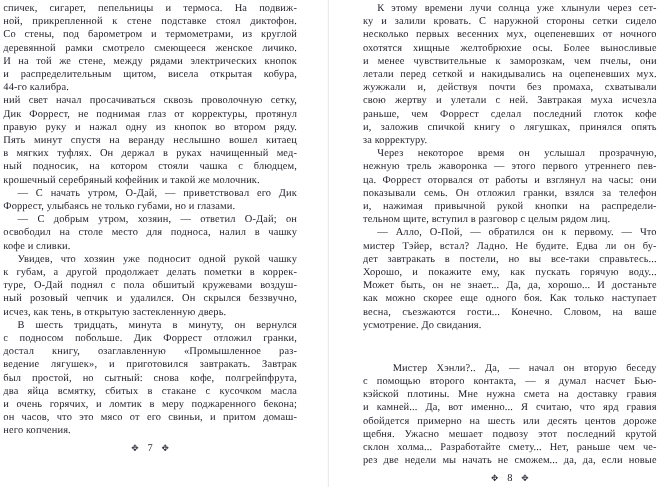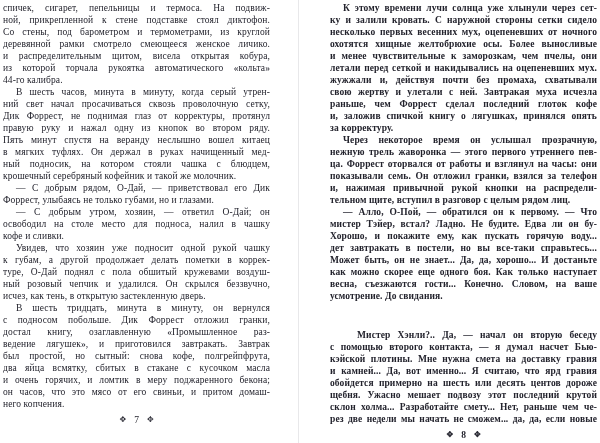--- a/index.html
+++ b/index.html
@@ -20,21 +20,21 @@
     left: 298px; top: 0;
     width: 1px; height: 443px;
     background: #e8e8ea;
   }
   .page {
     position: absolute;
     top: 2px;
     width: 267px;
   }
   .page.left  { left: 3px; }
-  .page.right { left: 330px; font-weight: bold; }
+  .page.right { left: 330px; }
   .line {
     font-size: 9.5px;
     line-height: 12px;
     height: 12px;
     overflow: hidden;
     text-align: justify;
     text-align-last: justify;
     -moz-text-align-last: justify;
     text-justify: inter-word;
     letter-spacing: 0.1px;
@@ -69,32 +69,31 @@
 <body>
 
 <div class="spread">
 
   <div class="page left">
     <div class="lines">
         <div class="line">спичек, сигарет, пепельницы и термоса. На подвиж-</div>
         <div class="line">ной, прикрепленной к стене подставке стоял диктофон.</div>
         <div class="line">Со стены, под барометром и термометрами, из круглой</div>
         <div class="line">деревянной рамки смотрело смеющееся женское личико.</div>
+        <div class="line">И на той же стене, между рядами электрических кнопок</div>
         <div class="line">и распределительным щитом, висела открытая кобура,</div>
-        <div class="line">из которой торчала рукоятка автоматического «кольта»</div>
         <div class="line par-end">44-го калибра.</div>
-        <div class="line indent">В шесть часов, минута в минуту, когда серый утрен-</div>
         <div class="line">ний свет начал просачиваться сквозь проволочную сетку,</div>
         <div class="line">Дик Форрест, не поднимая глаз от корректуры, протянул</div>
         <div class="line">правую руку и нажал одну из кнопок во втором ряду.</div>
         <div class="line">Пять минут спустя на веранду неслышно вошел китаец</div>
         <div class="line">в мягких туфлях. Он держал в руках начищенный мед-</div>
         <div class="line">ный подносик, на котором стояли чашка с блюдцем,</div>
         <div class="line par-end">крошечный серебряный кофейник и такой же молочник.</div>
-        <div class="line indent">— С добрым рядом, О-Дай, — приветствовал его Дик</div>
+        <div class="line indent">— С начать утром, О-Дай, — приветствовал его Дик</div>
         <div class="line par-end">Форрест, улыбаясь не только губами, но и глазами.</div>
         <div class="line indent">— С добрым утром, хозяин, — ответил О-Дай; он</div>
         <div class="line">освободил на столе место для подноса, налил в чашку</div>
         <div class="line par-end">кофе и сливки.</div>
         <div class="line indent">Увидев, что хозяин уже подносит одной рукой чашку</div>
         <div class="line">к губам, а другой продолжает делать пометки в коррек-</div>
         <div class="line">туре, О-Дай поднял с пола обшитый кружевами воздуш-</div>
         <div class="line">ный розовый чепчик и удалился. Он скрылся беззвучно,</div>
         <div class="line par-end">исчез, как тень, в открытую застекленную дверь.</div>
         <div class="line indent">В шесть тридцать, минута в минуту, он вернулся</div>
@@ -130,22 +129,22 @@
         <div class="line">и, заложив спичкой книгу о лягушках, принялся опять</div>
         <div class="line par-end">за корректуру.</div>
         <div class="line indent">Через некоторое время он услышал прозрачную,</div>
         <div class="line">нежную трель жаворонка — этого первого утреннего пев-</div>
         <div class="line">ца. Форрест оторвался от работы и взглянул на часы: они</div>
         <div class="line">показывали семь. Он отложил гранки, взялся за телефон</div>
         <div class="line">и, нажимая привычной рукой кнопки на распредели-</div>
         <div class="line par-end">тельном щите, вступил в разговор с целым рядом лиц.</div>
         <div class="line indent">— Алло, О-Пой, — обратился он к первому. — Что</div>
         <div class="line">мистер Тэйер, встал? Ладно. Не будите. Едва ли он бу-</div>
+        <div class="line">дет завтракать в постели, но вы все-таки справьтесь...</div>
         <div class="line">Хорошо, и покажите ему, как пускать горячую воду...</div>
-        <div class="line">дет завтракать в постели, но вы все-таки справьтесь...</div>
         <div class="line">Может быть, он не знает... Да, да, хорошо... И достаньте</div>
         <div class="line">как можно скорее еще одного боя. Как только наступает</div>
         <div class="line">весна, съезжаются гости... Конечно. Словом, на ваше</div>
         <div class="line par-end">усмотрение. До свидания.</div>
         <div class="line indent2">Мистер Хэнли?.. Да, — начал он вторую беседу</div>
         <div class="line">с помощью второго контакта, — я думал насчет Бью-</div>
         <div class="line">кэйской плотины. Мне нужна смета на доставку гравия</div>
         <div class="line">и камней... Да, вот именно... Я считаю, что ярд гравия</div>
         <div class="line">обойдется примерно на шесть или десять центов дороже</div>
         <div class="line">щебня. Ужасно мешает подвозу этот последний крутой</div>

